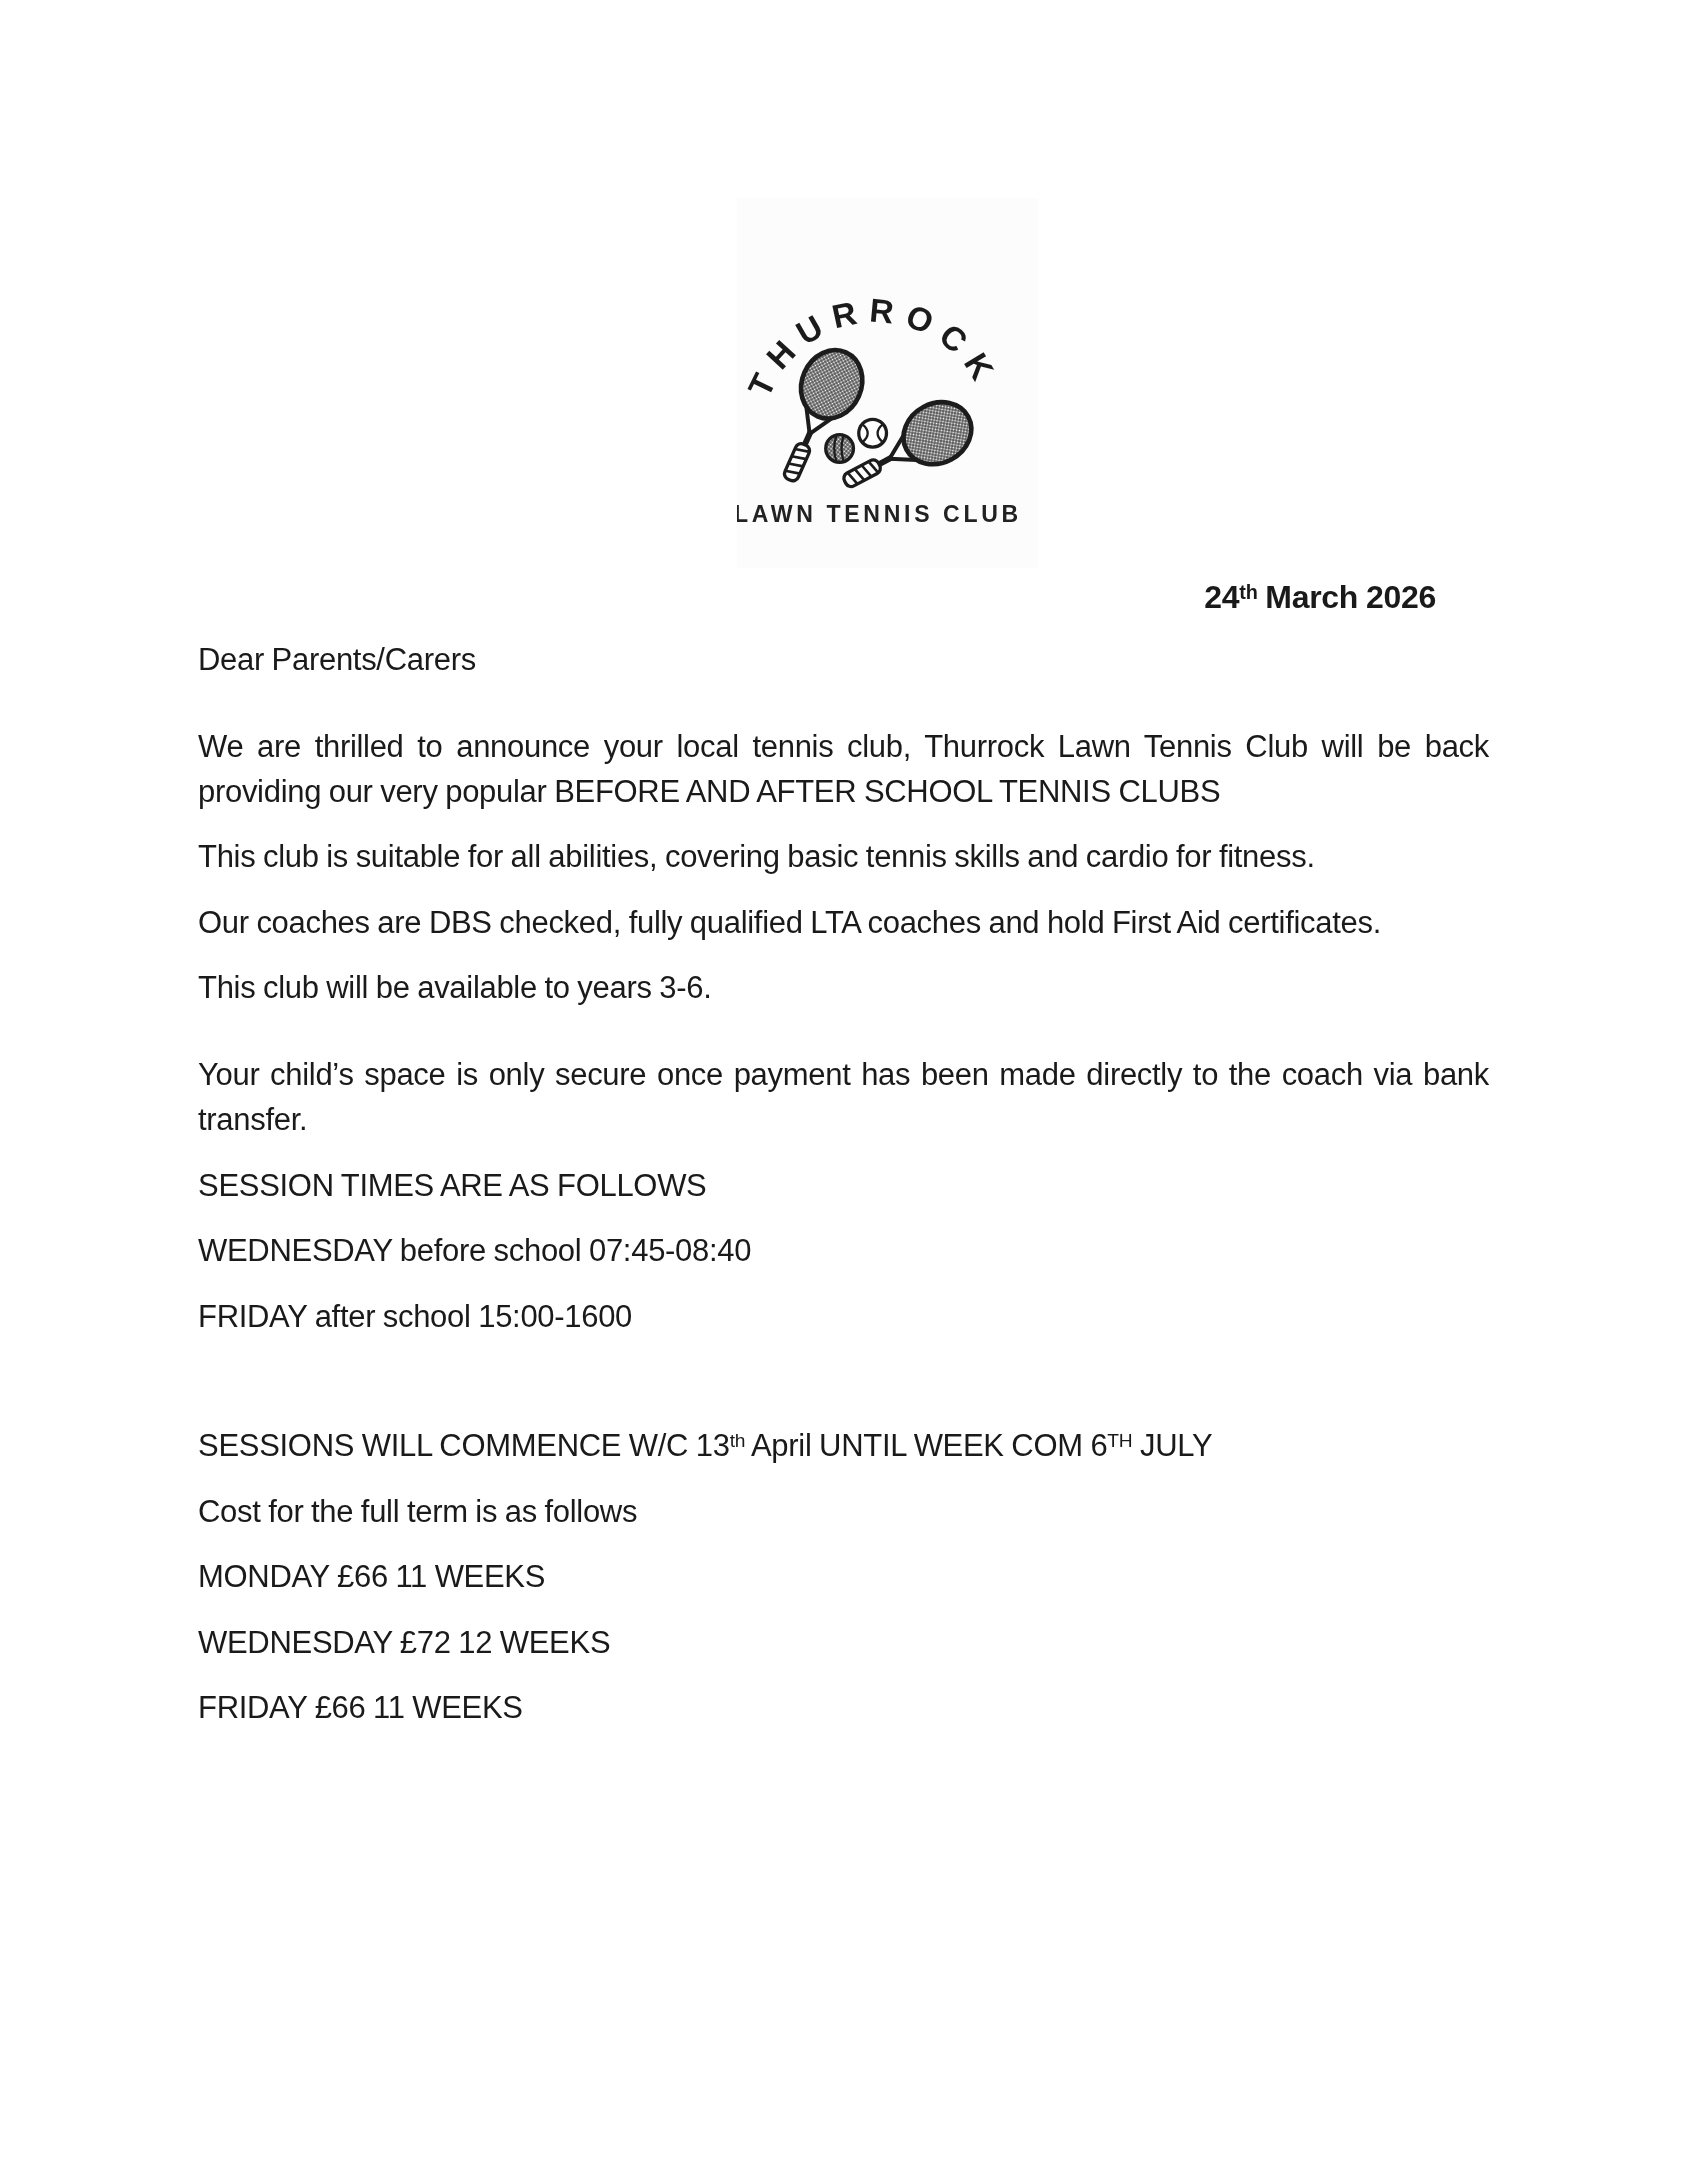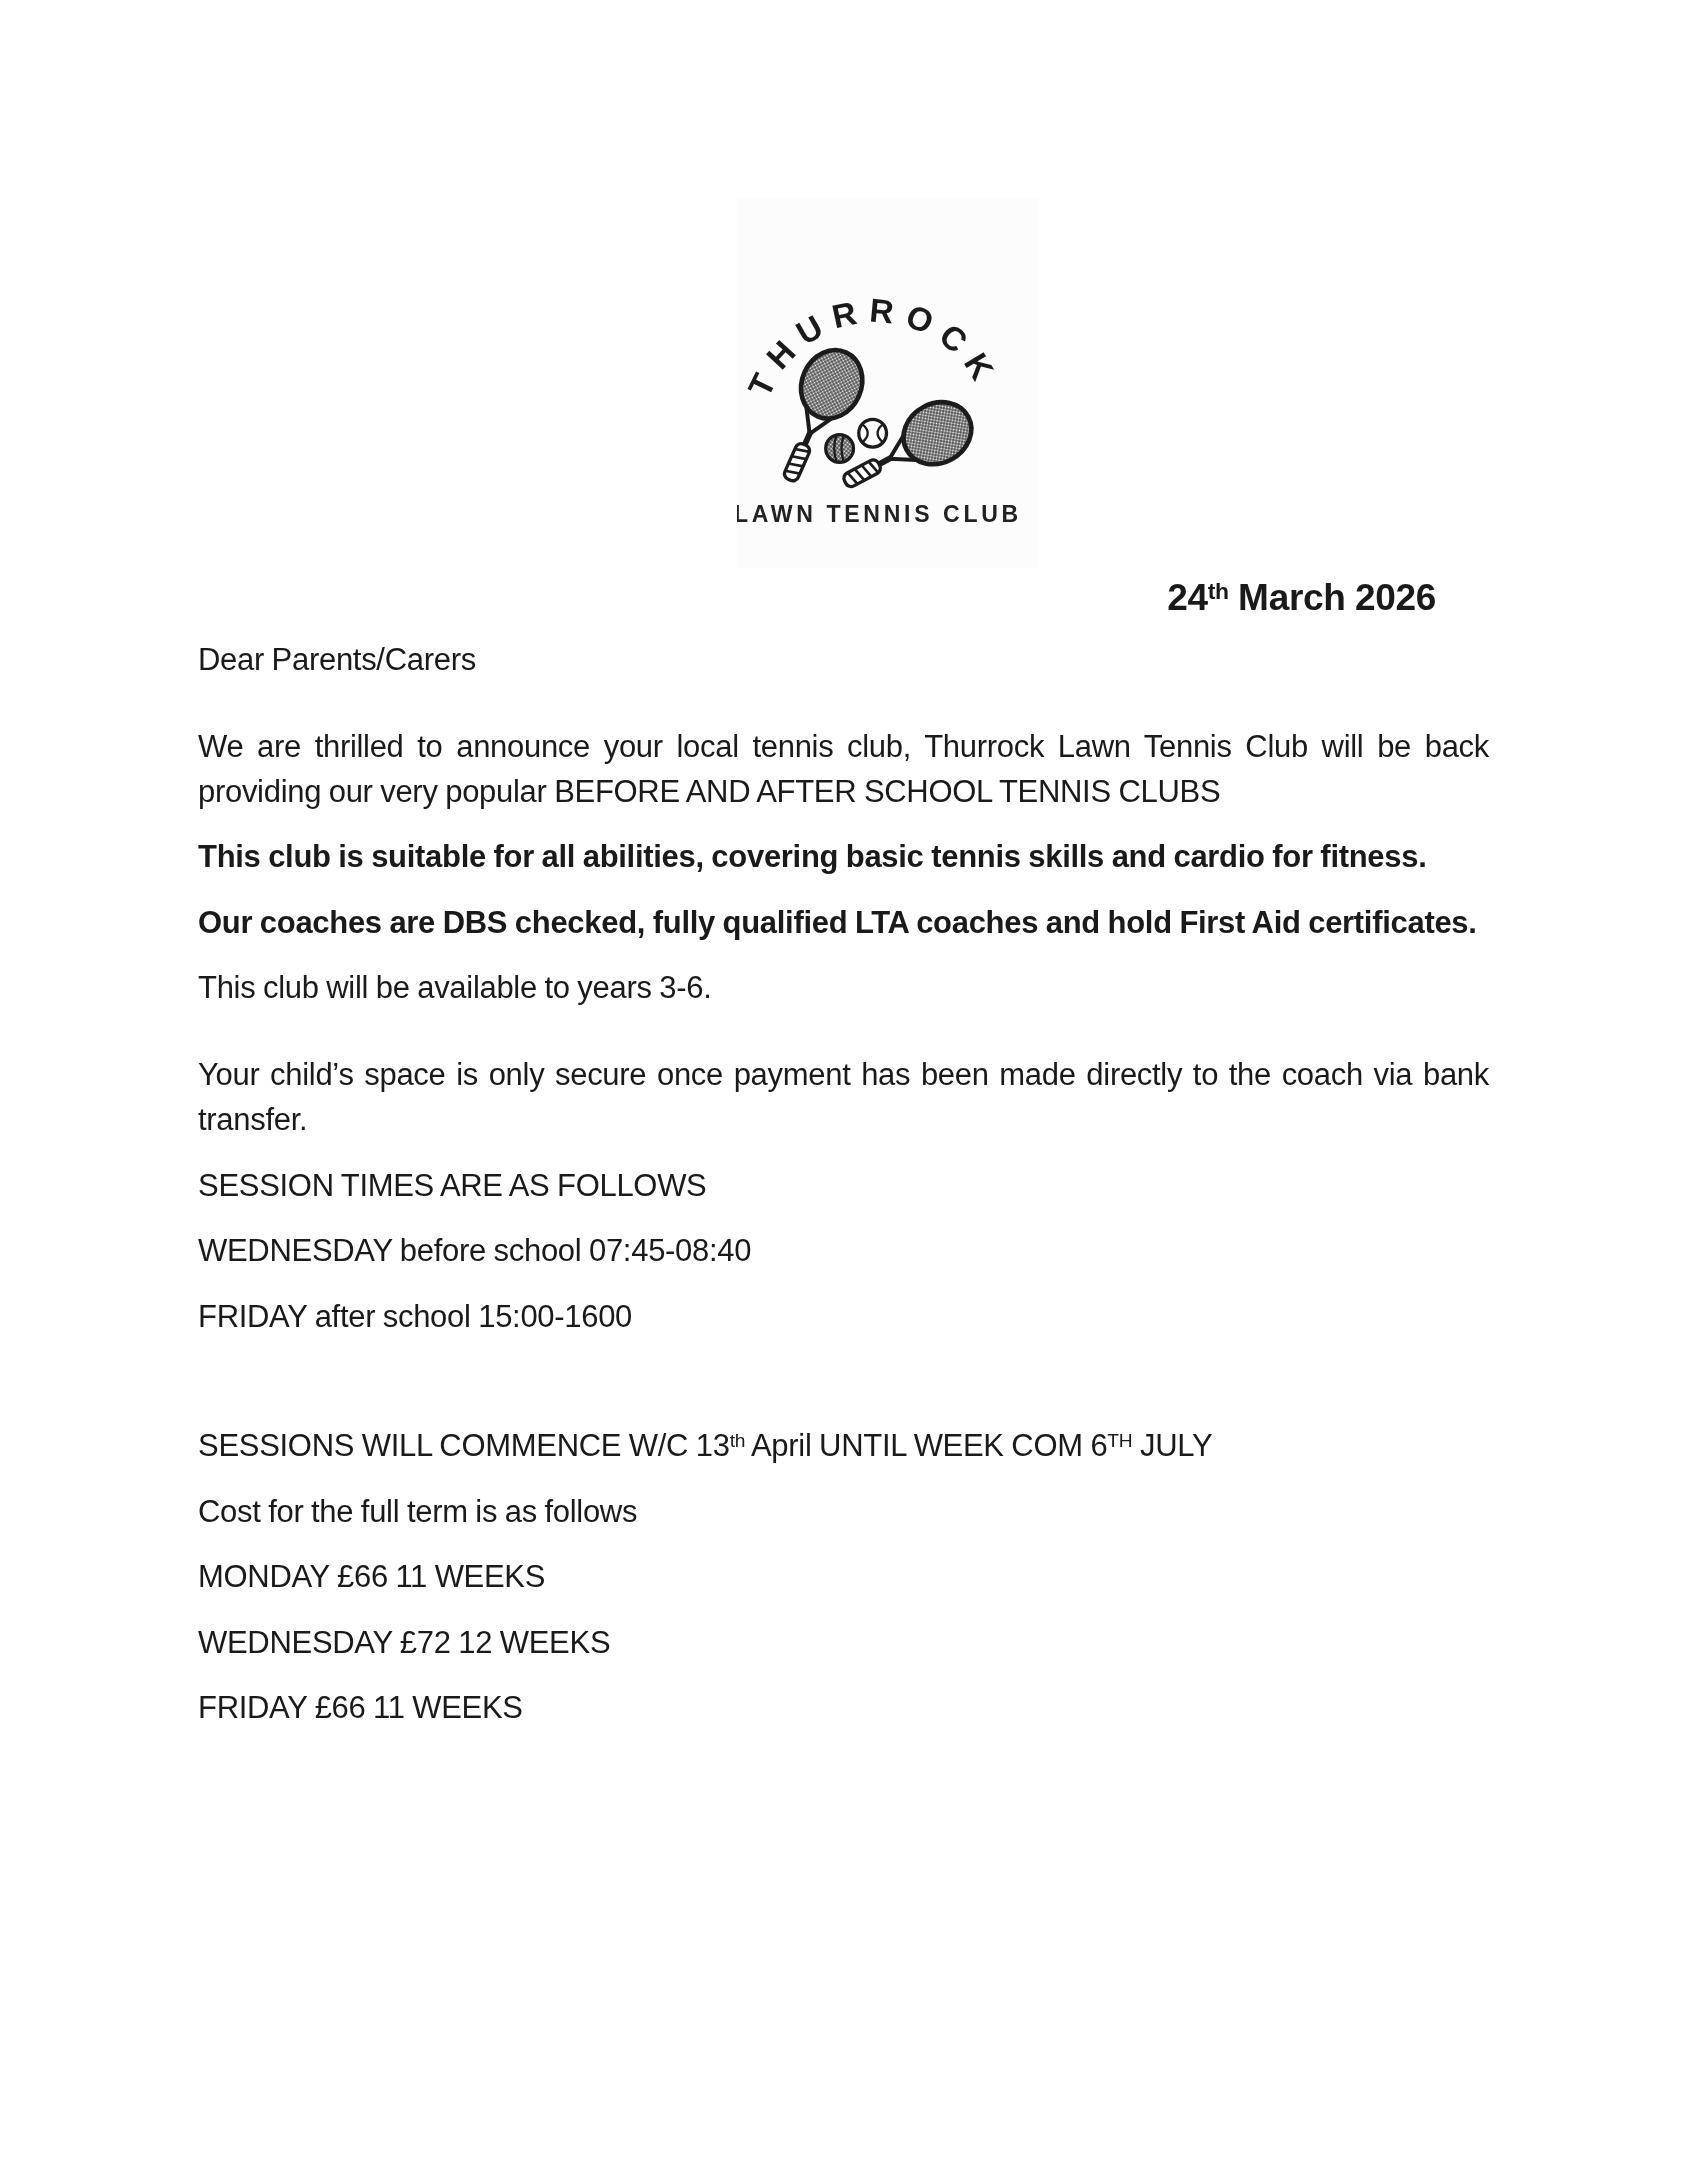--- a/index.html
+++ b/index.html
@@ -18,29 +18,29 @@
   }
   .logo-wrap {
     width: 301px;
     height: 370px;
     margin-left: 539px;
   }
   .date-line {
     text-align: right;
     padding-right: 53px;
     font-weight: bold;
-    font-size: 37px;
+    font-size: 32px;
     line-height: 45px;
     margin: 6.6px 0 17px 0;
   }
   p {
     margin: 0 0 20.5px 0;
     font-size: 31px;
     line-height: 45px;
-    font-weight: 700;
+    font-weight: 400;
   }
   .b { font-weight: 400; }
   .just { text-align: justify; margin-top: 42px; }
   .nw { white-space: nowrap; }
   sup {
     font-size: 0.62em;
     line-height: 0;
     vertical-align: baseline;
     position: relative;
     top: -0.45em;

